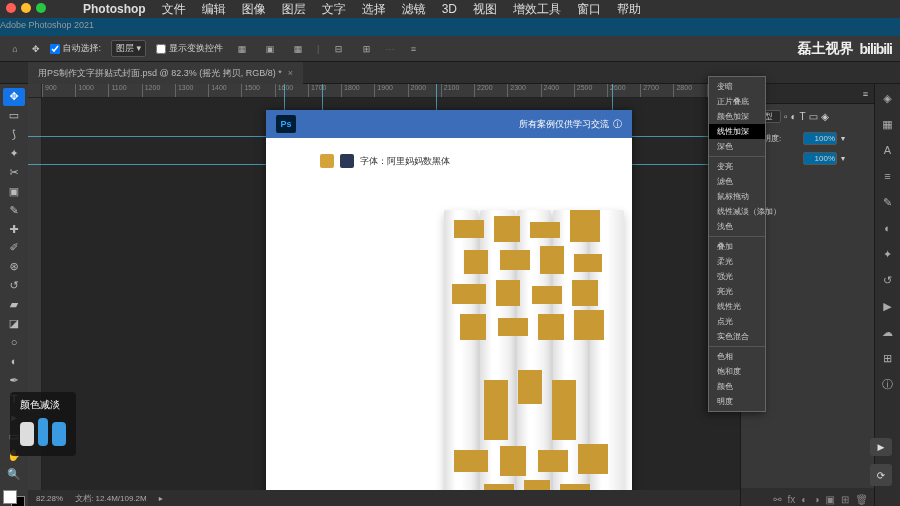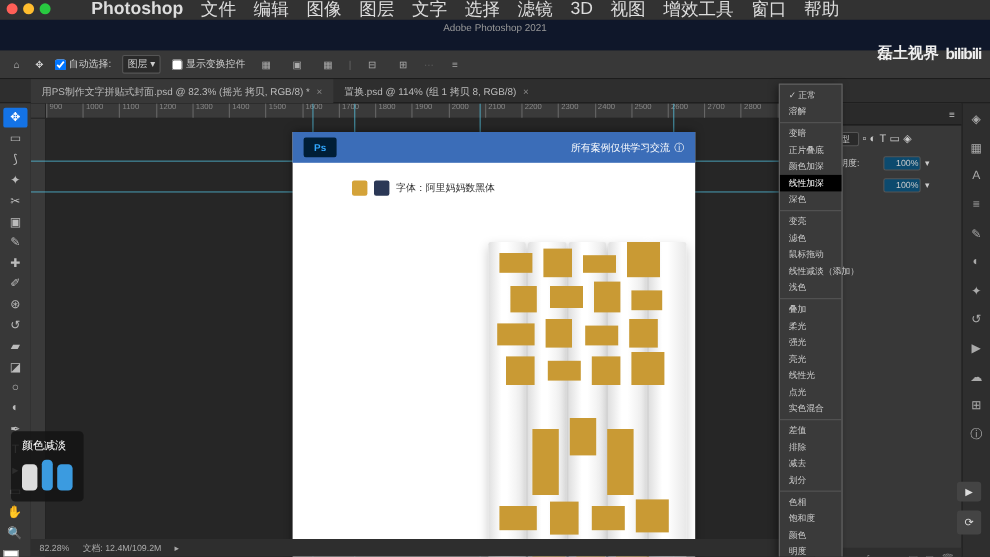--- a/index.html
+++ b/index.html
@@ -2,23 +2,23 @@
 <html><head>
 <meta charset="utf-8">
 <style>
 *{margin:0;padding:0;box-sizing:border-box;font-family:-apple-system,"PingFang SC","Microsoft YaHei",sans-serif}
 body{width:900px;height:506px;background:#323232;overflow:hidden;color:#ccc;font-size:10px;position:relative}
 .mac-controls{position:absolute;top:3px;left:6px;display:flex;gap:5px;z-index:100}
 .mac-btn{width:10px;height:10px;border-radius:50%}
 .mac-red{background:#ff5f57}.mac-yellow{background:#ffbd2e}.mac-green{background:#28c940}
 .menubar{height:18px;background:#323232;display:flex;align-items:center;padding-left:56px;gap:2px}
 .menubar .apple{width:14px;margin-right:4px;color:#ccc}
-.menubar span{padding:0 7px;color:#ddd;font-size:16px}
+.menubar span{padding:0 7px;color:#ddd;font-size:12px}
 .menubar .app-name{font-weight:600}
-.titlebar{height:28px;background:#0f172a;text-align:center;line-height:14px;font-size:9px;color:#999}
+.titlebar{height:18px;background:#0c4a6e;text-align:left;line-height:14px;font-size:9px;color:#999}
 .optionsbar{height:26px;background:#383838;border-bottom:1px solid #1a1a1a;display:flex;align-items:center;padding:0 8px;gap:10px;font-size:9px}
 .home-icon{width:14px;height:14px;display:flex;align-items:center;justify-content:center}
 .opt-dropdown{background:#2a2a2a;border:1px solid #555;padding:1px 4px;font-size:9px;color:#ccc;border-radius:2px}
 .opt-check{display:flex;align-items:center;gap:3px}
 .opt-check input{width:10px;height:10px}
 .icon-btn{width:18px;height:18px;display:flex;align-items:center;justify-content:center;color:#aaa}
 .tabs{height:22px;background:#2e2e2e;display:flex;align-items:center;padding-left:28px;font-size:9px;border-bottom:1px solid #1a1a1a}
 .tab{padding:0 10px;height:22px;line-height:22px;color:#bbb}
 .tab.active{background:#383838}
 .tab .close{margin-left:6px;color:#888}
@@ -29,39 +29,39 @@
 .swatch{margin-top:6px;position:relative;width:22px;height:22px}
 .swatch .fg{width:14px;height:14px;background:#fff;border:1px solid #888;position:absolute;top:0;left:0}
 .swatch .bg{width:14px;height:14px;background:#000;border:1px solid #888;position:absolute;bottom:0;right:0}
 .canvas-area{flex:1;background:#262626;position:relative;overflow:hidden}
 .ruler-h{position:absolute;top:0;left:14px;right:0;height:14px;background:#3a3a3a;border-bottom:1px solid #222;display:flex}
 .ruler-h .tick{flex:1;border-left:1px solid #666;font-size:7px;color:#888;padding-left:2px;overflow:hidden}
 .ruler-v{position:absolute;top:14px;left:0;width:14px;bottom:0;background:#3a3a3a;border-right:1px solid #222}
 .ruler-corner{position:absolute;top:0;left:0;width:14px;height:14px;background:#3a3a3a;border-right:1px solid #222;border-bottom:1px solid #222}
 .artboard{position:absolute;top:26px;left:238px;width:366px;height:440px;background:#fff;box-shadow:0 0 8px rgba(0,0,0,.5)}
 .doc-header{height:28px;background:#3b6db8;display:flex;align-items:center;padding:0 10px;justify-content:space-between;color:#fff;font-size:10px}
-.doc-header .ps-logo{width:30px;height:18px;background:#001e36;color:#31a8ff;display:flex;align-items:center;justify-content:center;font-size:9px;font-weight:bold;border-radius:2px;margin-right:6px}
+.doc-header .ps-logo{width:20px;height:18px;background:#001e36;color:#31a8ff;display:flex;align-items:center;justify-content:center;font-size:9px;font-weight:bold;border-radius:2px;margin-right:6px}
 .doc-header .left{display:flex;align-items:center}
 .doc-header .right{display:flex;align-items:center;gap:4px;font-size:9px}
 .doc-body{padding:16px 54px}
 .font-row{display:flex;align-items:center;gap:6px;font-size:9px;color:#333}
 .sq{width:14px;height:14px;border-radius:2px}
 .sq.gold{background:#d4a339}.sq.navy{background:#2b3856}
 .columns{position:absolute;top:100px;left:178px;width:180px;height:320px;display:flex;gap:2px}
 .col{flex:1;background:linear-gradient(90deg,#e0e0e0 0%,#fff 35%,#fff 50%,#e8e8e8 100%);border-radius:2px;box-shadow:0 4px 10px rgba(0,0,0,.2)}
 .gold-text{position:absolute;top:100px;left:178px;width:180px;height:320px;pointer-events:none}
 .guide-h{position:absolute;left:0;right:0;height:1px;background:rgba(90,220,255,.6);pointer-events:none}
 .guide-v{position:absolute;top:0;bottom:0;width:1px;background:rgba(90,220,255,.6);pointer-events:none}
 .panels-right{width:134px;background:#383838;border-left:1px solid #1a1a1a;position:relative}
 .panel-tabs{height:20px;background:#2a2a2a;display:flex;align-items:center;padding:0 6px;font-size:9px;color:#ccc;border-bottom:1px solid #1a1a1a}
 .panel-search{height:24px;display:flex;align-items:center;padding:0 4px;gap:3px}
 .panel-search input{width:36px;background:#2a2a2a;border:1px solid #555;color:#ccc;font-size:8px;padding:1px 2px;border-radius:2px}
 .panel-row{height:20px;display:flex;align-items:center;padding:0 6px;gap:4px;font-size:8px;color:#ccc}
 .panel-row .lbl{width:52px}
-.panel-row input{width:34px;background:#0c4a6e;border:1px solid #555;color:#ccc;font-size:8px;padding:1px;border-radius:2px;text-align:right}
+.panel-row input{width:34px;background:#0369a1;border:1px solid #555;color:#ccc;font-size:8px;padding:1px;border-radius:2px;text-align:right}
 .layers-area{padding:4px 0}
 .layer{height:18px;display:flex;align-items:center;padding:0 6px;gap:4px;font-size:8px;color:#ccc}
 .layer .eye{width:10px;color:#888}
 .layer .thumb{width:14px;height:12px;background:#555;border:1px solid #777}
 .panel-footer{position:absolute;bottom:0;left:0;right:0;height:22px;background:#2e2e2e;display:flex;align-items:center;justify-content:flex-end;gap:6px;padding:0 6px;color:#888}
 .blend-menu{position:absolute;top:76px;right:134px;width:58px;background:#3a3a3a;border:1px solid #666;z-index:50;box-shadow:-2px 2px 8px rgba(0,0,0,.5)}
 .blend-menu .grp{padding:2px 0;border-bottom:1px solid #555}
 .blend-menu .grp:last-child{border-bottom:none}
 .blend-menu .item{padding:2px 8px;font-size:8px;color:#ccc;white-space:nowrap}
 .blend-menu .item.checked::before{content:"✓";margin-right:2px}
@@ -129,23 +129,20 @@
   <span style="color:#666">|</span>
   <span class="icon-btn">⊟</span>
   <span class="icon-btn">⊞</span>
   <span style="color:#666">···</span>
   <span class="icon-btn">≡</span>
 </div>
 
 <div class="tabs">
   <div class="tab active">
     <span>用PS制作文字拼贴式封面.psd @ 82.3% (摇光 拷贝, RGB/8) *</span><span class="close">×</span>
-  </div>
-  <div class="tab">
-    <span>置换.psd @ 114% (组 1 拷贝 8, RGB/8)</span><span class="close">×</span>
   </div>
 </div>
 
 <div class="main">
   <div class="tools">
     <div class="tool active">✥</div>
     <div class="tool">▭</div>
     <div class="tool">⟆</div>
     <div class="tool">✦</div>
     <div class="tool">✂</div>
@@ -309,24 +306,20 @@
     <div class="ic">↺</div>
     <div class="ic">▶</div>
     <div class="ic">☁</div>
     <div class="ic">⊞</div>
     <div class="ic">ⓘ</div>
   </div>
 </div>
 
 <div class="blend-menu">
   <div class="grp">
-    <div class="item checked">正常</div>
-    <div class="item">溶解</div>
-  </div>
-  <div class="grp">
     <div class="item">变暗</div>
     <div class="item">正片叠底</div>
     <div class="item">颜色加深</div>
     <div class="item hl">线性加深</div>
     <div class="item">深色</div>
   </div>
   <div class="grp">
     <div class="item">变亮</div>
     <div class="item">滤色</div>
     <div class="item">鼠标拖动</div>
@@ -336,26 +329,20 @@
   <div class="grp">
     <div class="item">叠加</div>
     <div class="item">柔光</div>
     <div class="item">强光</div>
     <div class="item">亮光</div>
     <div class="item">线性光</div>
     <div class="item">点光</div>
     <div class="item">实色混合</div>
   </div>
   <div class="grp">
-    <div class="item">差值</div>
-    <div class="item">排除</div>
-    <div class="item">减去</div>
-    <div class="item">划分</div>
-  </div>
-  <div class="grp">
     <div class="item">色相</div>
     <div class="item">饱和度</div>
     <div class="item">颜色</div>
     <div class="item">明度</div>
   </div>
 </div>
 
 <div class="statusbar">
   <span>82.28%</span>
   <span>文档: 12.4M/109.2M</span>

